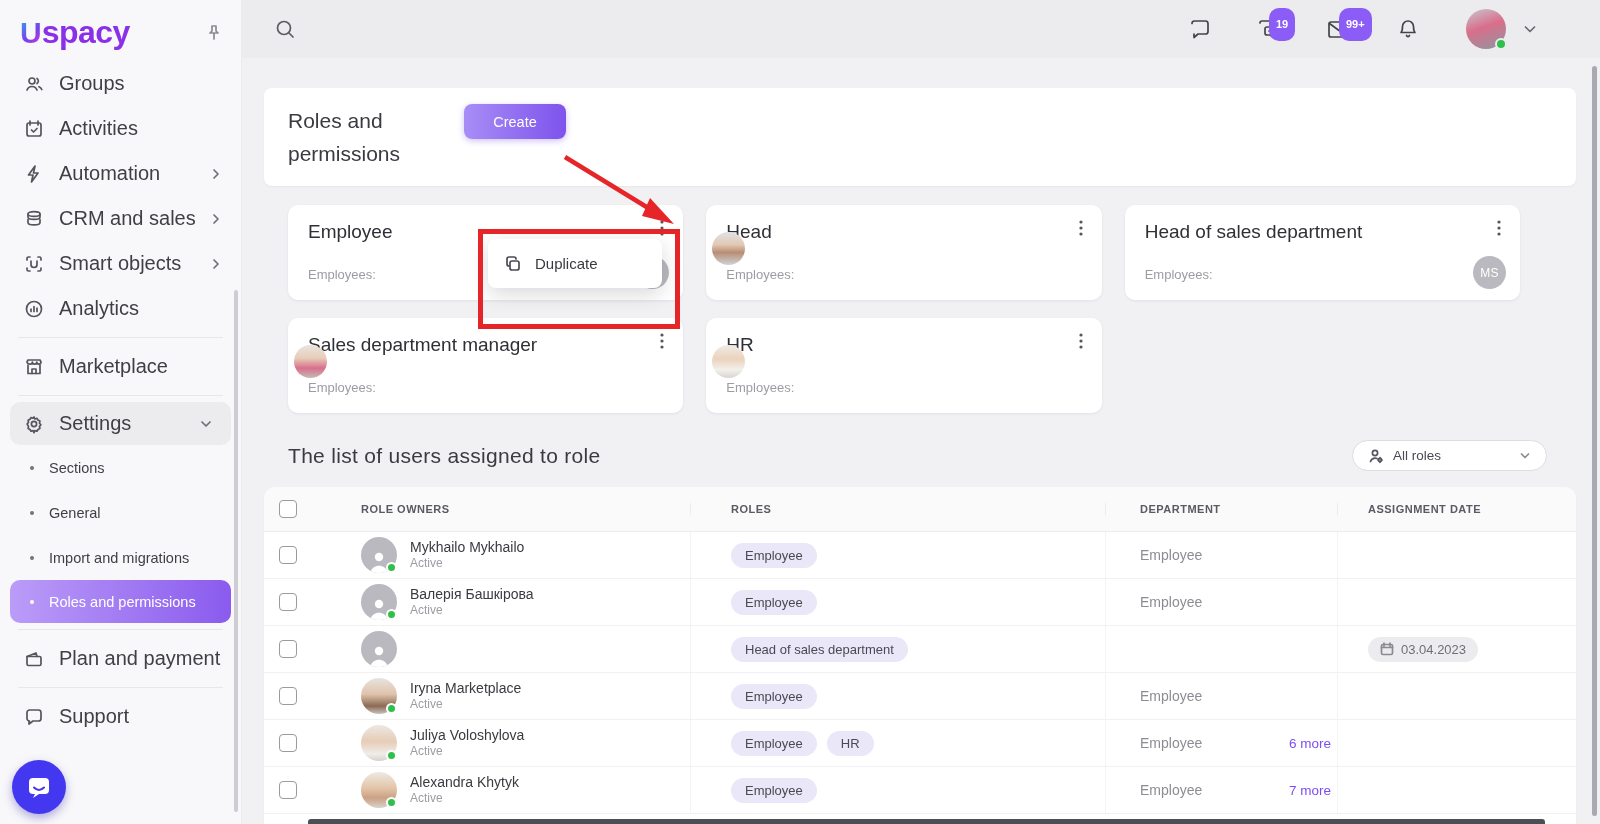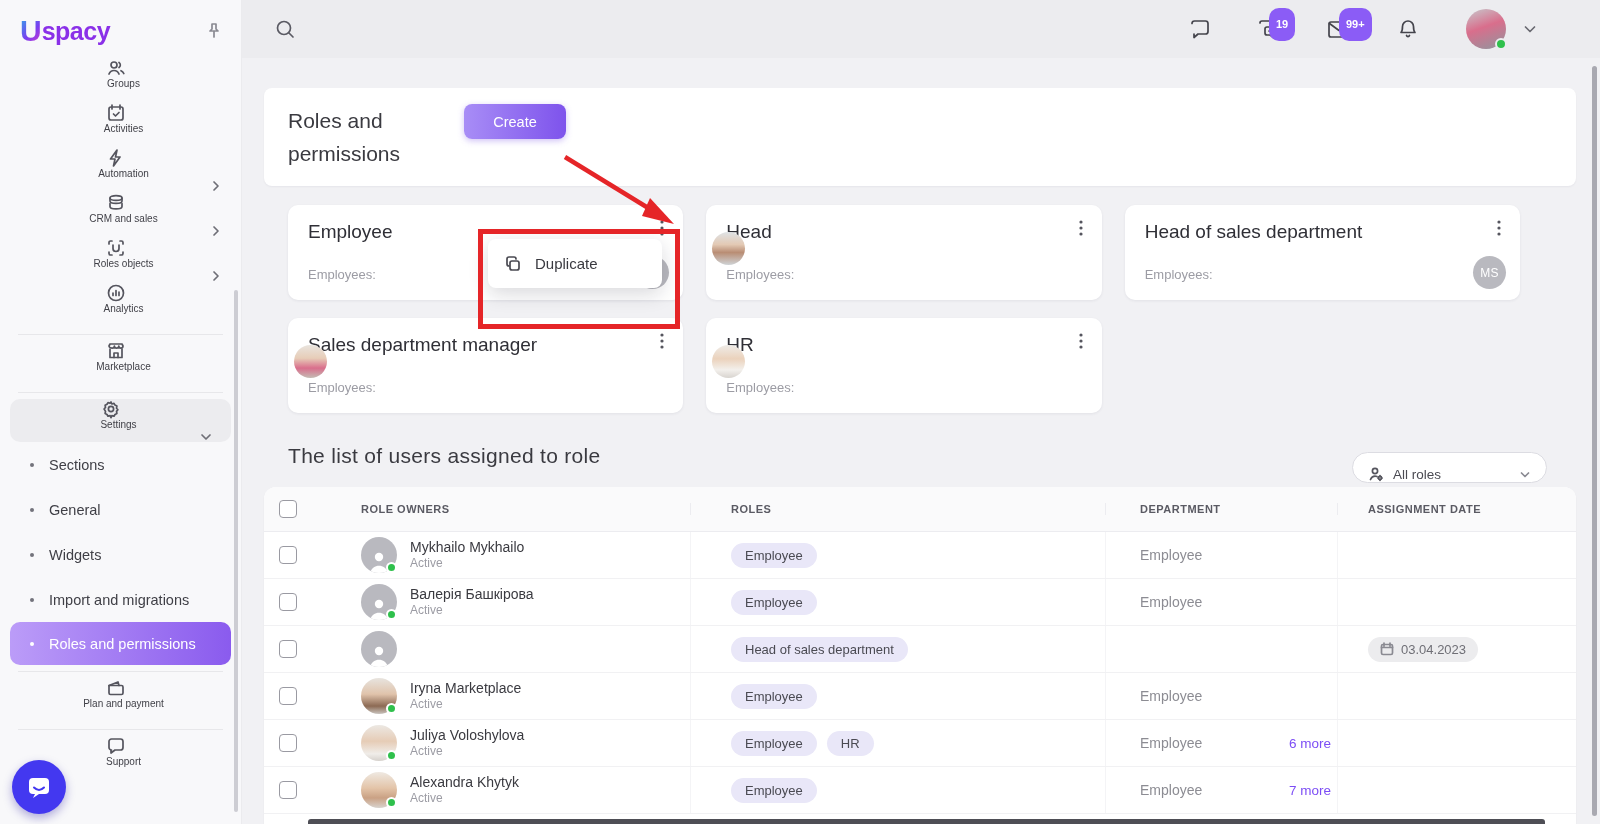--- a/index.html
+++ b/index.html
@@ -17,23 +17,23 @@
   .sidebar {
     position:absolute; left:0; top:0; bottom:0; width:242px;
     background:#f8f8fa; border-right:1px solid #ebebee; z-index:20;
   }
   .logo-row { display:flex; align-items:center; padding:14px 18px 10px 20px; }
   .logo-u {
     font-size:30px; font-weight:800; letter-spacing:-1px;
     background:linear-gradient(135deg,#28b2e8 0%,#7a3ef0 55%,#e039c8 100%);
     -webkit-background-clip:text; background-clip:text; color:transparent;
   }
-  .logo-text { font-size:25px; font-weight:700; color:#8a30e8; letter-spacing:-0.5px; margin-left:1px; }
+  .logo-text { font-size:32px; font-weight:700; color:#8a30e8; letter-spacing:-0.5px; margin-left:1px; }
   .pin { margin-left:auto; color:#8a8a92; }
-  .srow { display:flex; align-items:center; height:45px; padding:0 18px 0 24px; font-size:10px; color:#3f3f46; cursor:pointer;flex-direction:column; }
+  .srow { display:flex; align-items:center; height:45px; padding:0 18px 0 24px; font-size:20px; color:#3f3f46; cursor:pointer; }
   .srow .sicon { width:20px; height:20px; margin-right:15px; color:#55555e; flex:none; }
   .srow .schev { margin-left:auto; color:#6e6e76; }
   .srow.pill { background:#ececef; border-radius:10px; margin:0 10px; padding-left:14px; height:43px; }
   .ssub { display:flex; align-items:center; height:45px; padding-left:30px; font-size:14.5px; color:#3f3f46; cursor:pointer; }
   .sdot { width:4px; height:4px; border-radius:50%; background:#73737b; margin-right:15px; flex:none; }
   .ssub.active {
     background:linear-gradient(90deg,#bb9cf8 0%,#8a5bee 100%);
     border-radius:10px; margin:0 10px; padding-left:20px; color:#fff; height:43px;
   }
   .ssub.active .sdot { background:#fff; }
@@ -119,22 +119,22 @@
   .ctx-item .cicon { width:18px; height:18px; margin-right:13px; color:#4a4a52; }
   .anno-rect {
     position:absolute; left:236px; top:171px; width:202px; height:100px;
     border:5px solid #e52528; z-index:40; pointer-events:none;
   }
   .anno-arrow { position:absolute; left:320px; top:96px; z-index:40; pointer-events:none; }
 
   .section-title { position:absolute; left:46px; top:386px; font-size:21px; color:#3a3a40; letter-spacing:.3px; }
   .roles-filter {
     position:absolute; right:53px; top:382px; width:195px; height:31px; background:#fff;
-    border:1px solid #dcdce2; border-radius:16px; display:flex; align-items:flex-end;
-    padding:0 14px 0 15px; cursor:pointer;margin-top:12px;
+    border:1px solid #dcdce2; border-radius:16px; display:flex; align-items:center;
+    padding:0 14px 0 15px; cursor:pointer;
   }
   .roles-filter .ficon { color:#55555e; margin-right:9px; }
   .roles-filter .flabel { font-size:13.5px; color:#4a4a52; }
   .roles-filter .fchev { margin-left:auto; color:#8a8a92; }
 
   
   .table-card {
     position:absolute; left:22px; top:429px; width:1312px; height:337px;
     background:#fff; border-radius:12px 12px 0 0; overflow:hidden;
     box-shadow:0 1px 2px rgba(25,25,50,.05);
@@ -232,21 +232,21 @@
         </svg>
       </span>
   </div>
   <div class="srow">
     <span class="sicon">
         <svg class="ic" width="20" height="20" viewBox="0 0 20 20">
           <path d="M3 6V4.5A1.5 1.5 0 0 1 4.5 3H6M14 3h1.5A1.5 1.5 0 0 1 17 4.5V6M17 14v1.5a1.5 1.5 0 0 1-1.5 1.5H14M6 17H4.5A1.5 1.5 0 0 1 3 15.5V14"></path>
           <path d="M7 7v3.5a3 3 0 0 0 6 0V7"></path>
         </svg>
       </span>
-    <span class="slabel">Roles objects</span>
+    <span class="slabel">Smart objects</span>
     <span class="schev">
         <svg class="ic" width="14" height="14" viewBox="0 0 14 14">
           <path d="M5 3l4 4-4 4"></path>
         </svg>
       </span>
   </div>
   <div class="srow">
     <span class="sicon">
         <svg class="ic" width="20" height="20" viewBox="0 0 20 20">
           <circle cx="10" cy="10" r="7.5"></circle>
@@ -286,24 +286,20 @@
       </span>
   </div>
 
   <div class="ssub">
     <span class="sdot"></span>
     <span>Sections</span>
   </div>
   <div class="ssub">
     <span class="sdot"></span>
     <span>General</span>
-  </div>
-  <div class="ssub">
-    <span class="sdot"></span>
-    <span>Widgets</span>
   </div>
   <div class="ssub">
     <span class="sdot"></span>
     <span>Import and migrations</span>
   </div>
   <div class="ssub active">
     <span class="sdot"></span>
     <span>Roles and permissions</span>
   </div>
 

